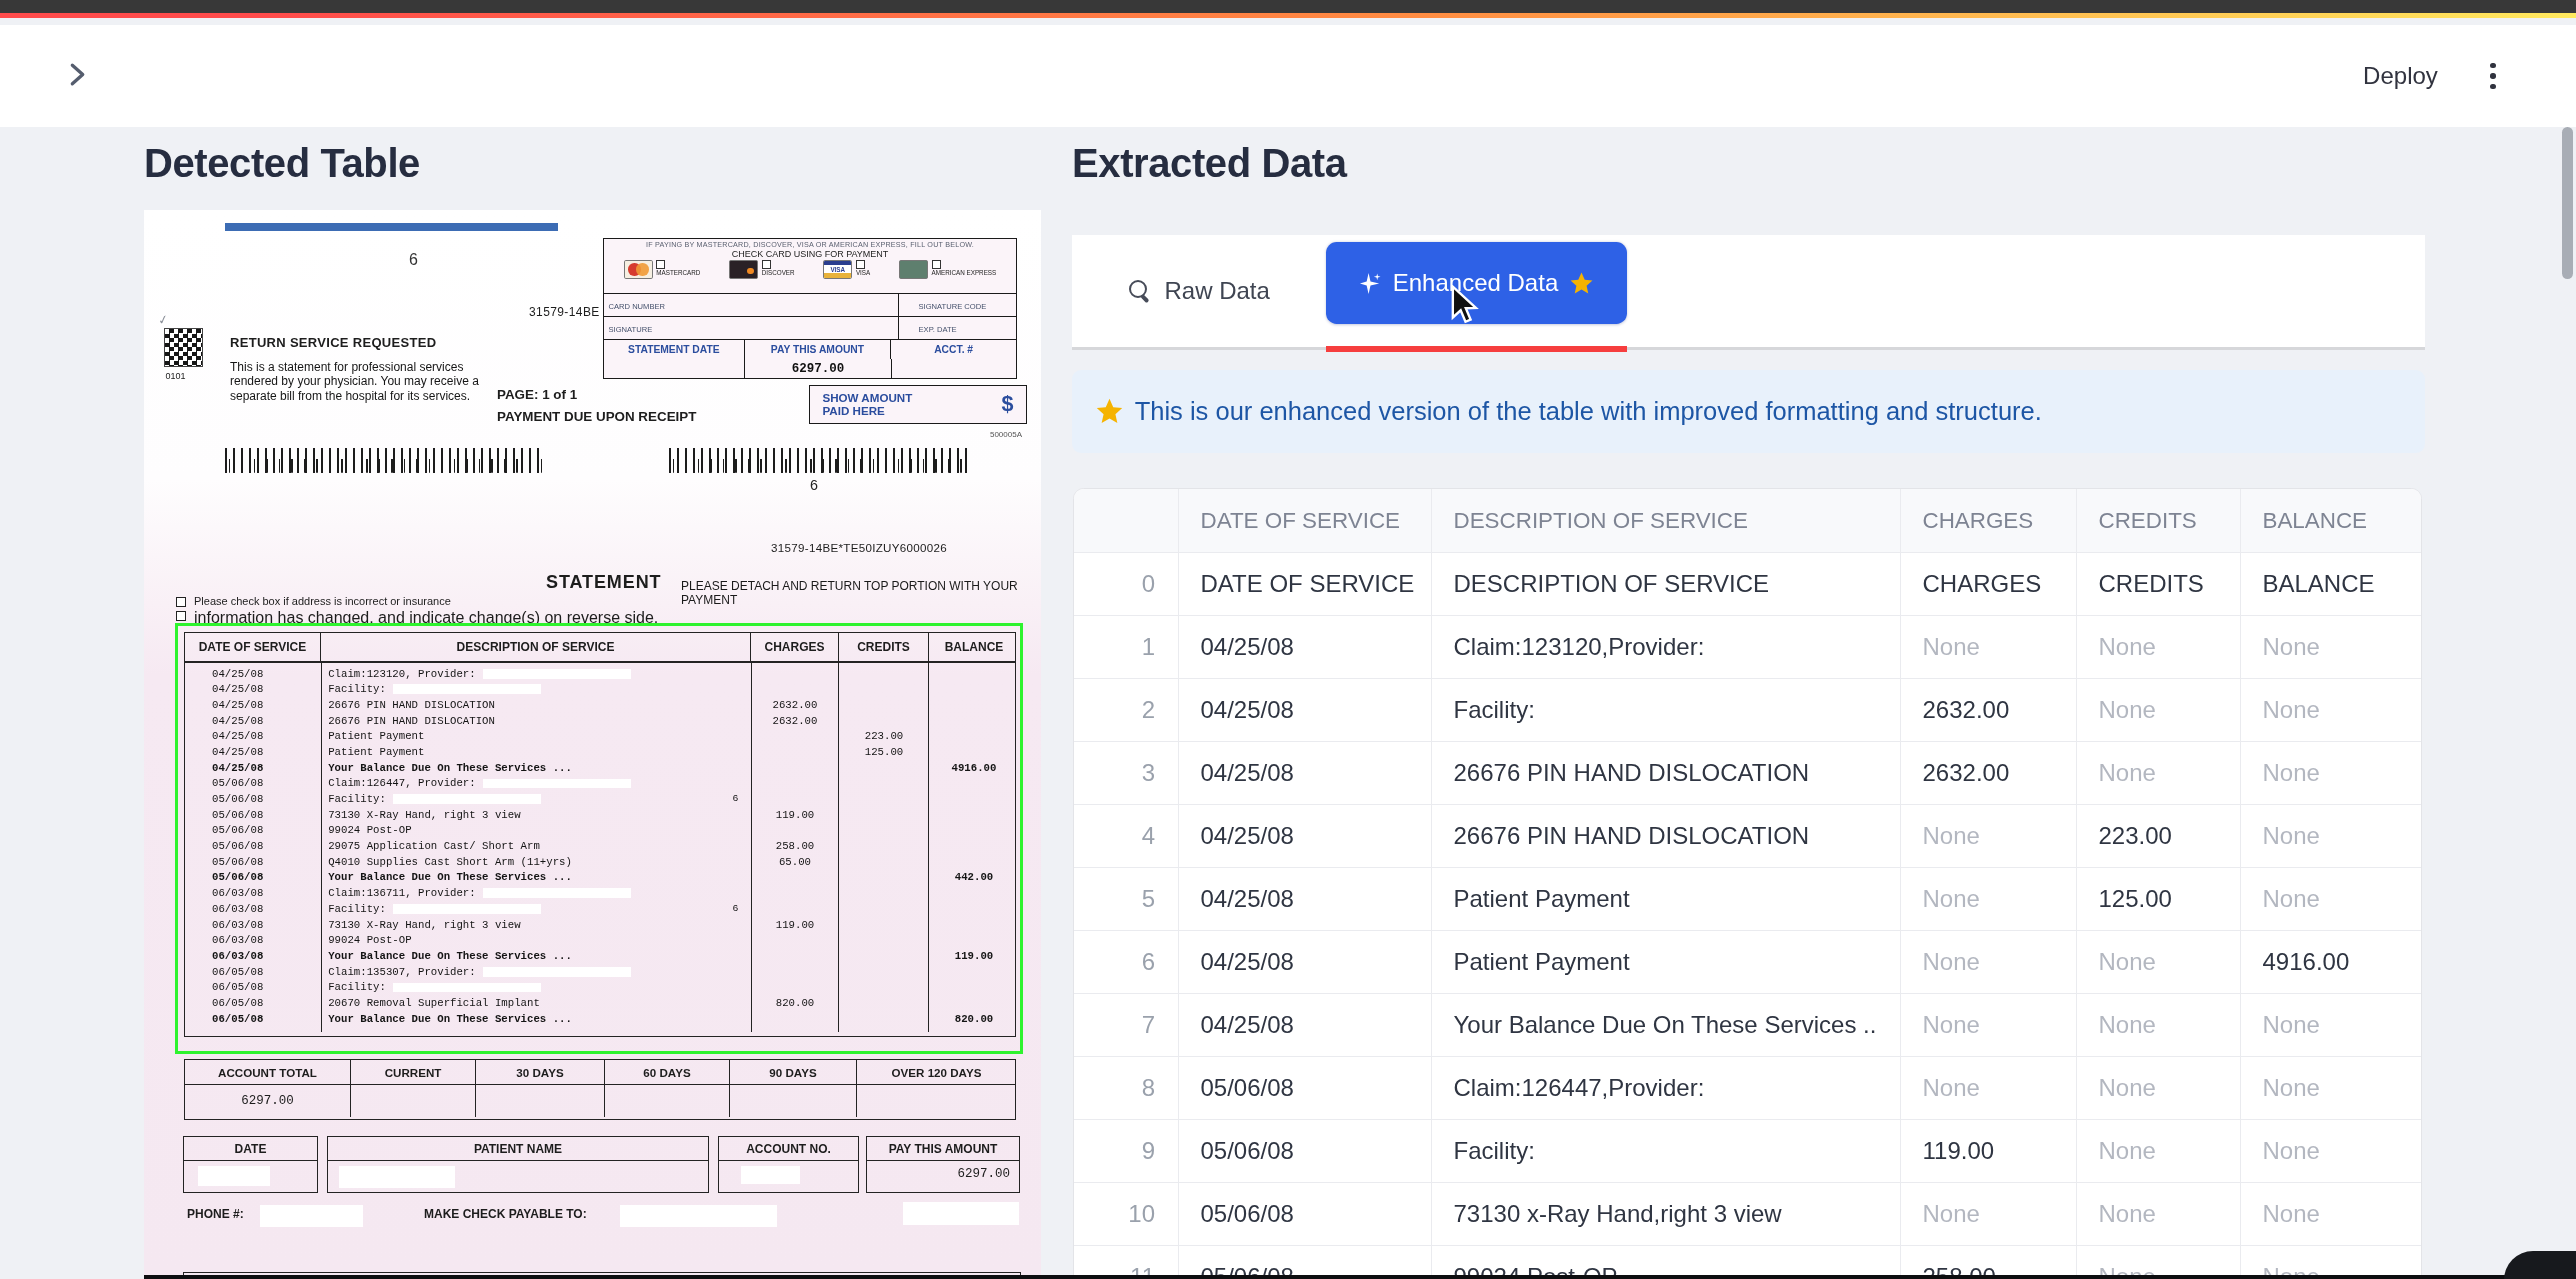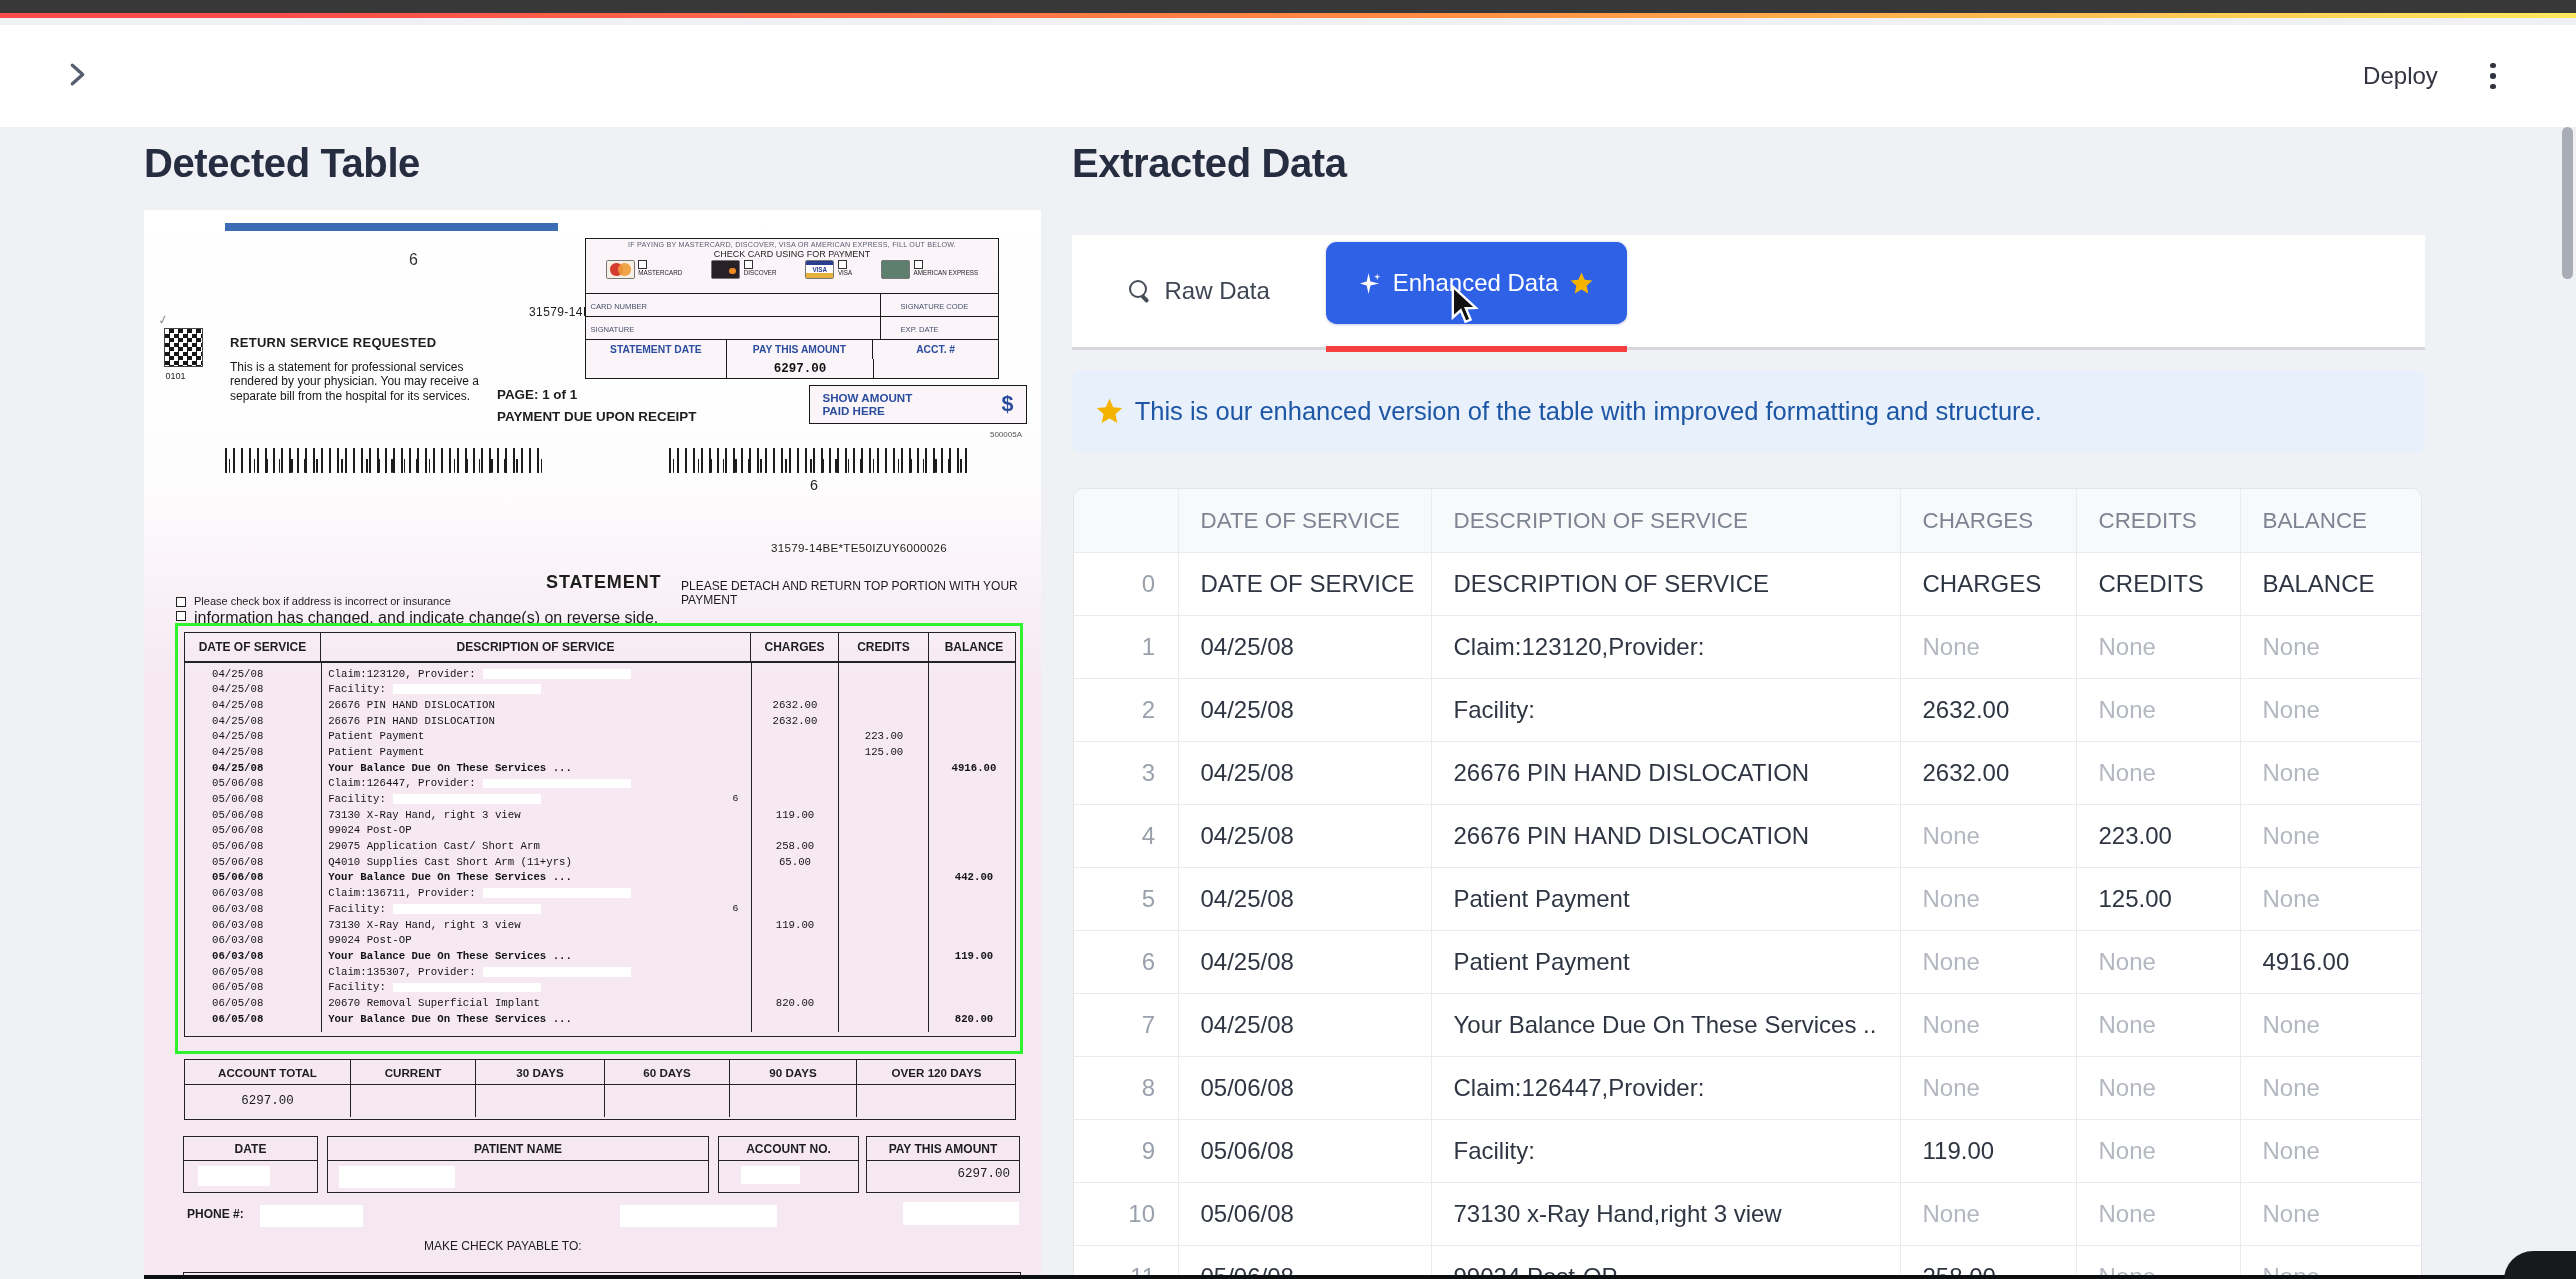--- a/index.html
+++ b/index.html
@@ -31,21 +31,21 @@
   .doc .code-top { left:385px; top:95px; font-size:12px; letter-spacing:0.4px; }
   .doc .dmx-check { left:14.3px; top:102px; font-size:12.5px; color:#8a8f98; transform:rotate(-12deg); }
   .doc .dmx { left:19.7px; top:118px; width:39px; height:39px;
               background:repeating-conic-gradient(#161616 0% 25%, #ffffff 0% 50%) 0 0 / 9px 9px; border:0.9px solid #444; }
   .doc .dmx-code { left:21.5px; top:161px; font-size:9px; color:#222; }
   .doc .ret-svc { left:86px; top:125px; font-size:13px; font-weight:700; letter-spacing:0.3px; }
   .doc .para { left:86px; top:150px; width:304px; font-size:12px; line-height:14.3px; color:#161616; }
   .doc .page-l1 { left:353px; top:177px; font-size:13.4px; font-weight:700; }
   .doc .page-l2 { left:353px; top:199px; font-size:13.4px; font-weight:700; }
 
-  .cardbox { left:441px; top:28px; width:414px; height:141px; border:1.8px solid #1a1a1a; background:#fbf4f9; }
+  .cardbox { left:459px; top:28px; width:414px; height:141px; border:1.8px solid #1a1a1a; background:#fbf4f9; }
   .cardbox .fill-line { left:0; top:0.9px; width:100%; text-align:center; font-size:7.2px; color:#5a6070; letter-spacing:0.2px; }
   .cardbox .check-line { left:0; top:9.8px; width:100%; text-align:center; font-size:9px; color:#222; }
   .cardbox .logos { left:0; top:20.6px; width:100%; height:32px; display:flex; justify-content:space-around; padding:0 5.4px; }
   .brand { display:flex; gap:3.6px; }
   .brand .art { width:29px; height:19px; border:0.9px solid #777; border-radius:1.8px; position:relative; overflow:hidden; background:#fff; }
   .brand .meta { display:flex; flex-direction:column; align-items:flex-start; gap:0.9px; }
   .brand .chk { width:9px; height:9px; border:1.3px solid #333; background:#fff; }
   .brand .lbl { font-size:6.3px; color:#222; white-space:nowrap; }
   .art.mc { background:#f6efe2; }
   .art.mc::before { content:""; position:absolute; left:3.6px; top:2.7px; width:12.5px; height:12.5px; border-radius:50%; background:#d63b2f; }
@@ -124,21 +124,21 @@
                  font-family:"Liberation Mono", monospace; font-size:12.5px; }
   .aging-val i:last-child { border-right:none; }
 
   .slipbox { top:926px; height:57px; border:1.8px solid #232323; }
   .slipbox .lab { height:24px; border-bottom:1.8px solid #232323; display:flex; align-items:center; justify-content:center;
                   font-size:12px; font-weight:700; }
   .slipbox .val { position:relative; height:29.5px; }
   .patch { position:absolute; background:#ffffff; }
   .slip-amt { position:absolute; right:9px; top:6.3px; font-family:"Liberation Mono", monospace; font-size:12.5px; }
   .doc .phone-lab { left:43px; top:997px; font-size:12px; font-weight:700; }
-  .doc .check-lab { left:280px; top:997px; font-size:12px; font-weight:400;margin-top:32px; }
+  .doc .check-lab { left:280px; top:997px; font-size:12px; font-weight:700; }
   .msgbox { left:39px; top:1062px; width:838px; height:37px; border:1.8px solid #232323; }
   .msgbox span { position:absolute; left:12.5px; top:10.7px; font-size:11.6px; font-weight:700; }
 
   .bottom-edge { position:absolute; left:144px; top:1275px; width:2401px; height:5.4px; background:#0d0e10; }
   .corner-blob { position:absolute; left:2504px; top:1251px; width:72px; height:29px; background:#17191d; border-top-left-radius:38px; }
 
   
   .tabbar { position:absolute; left:1072px; top:235px; width:1353px; height:115px; background:#ffffff; }
   .tabbar .divider { position:absolute; left:0; bottom:0; width:1353px; height:2.7px; background:#d6d7da; }
   .tab-raw { position:absolute; left:57px; top:0; height:112px; display:flex; align-items:center; gap:12.5px; cursor:pointer; }

